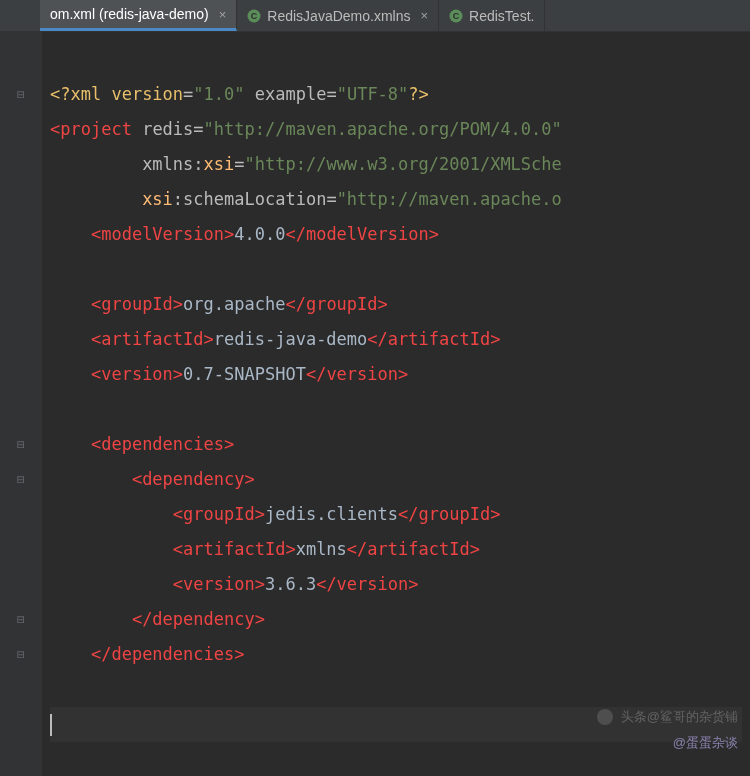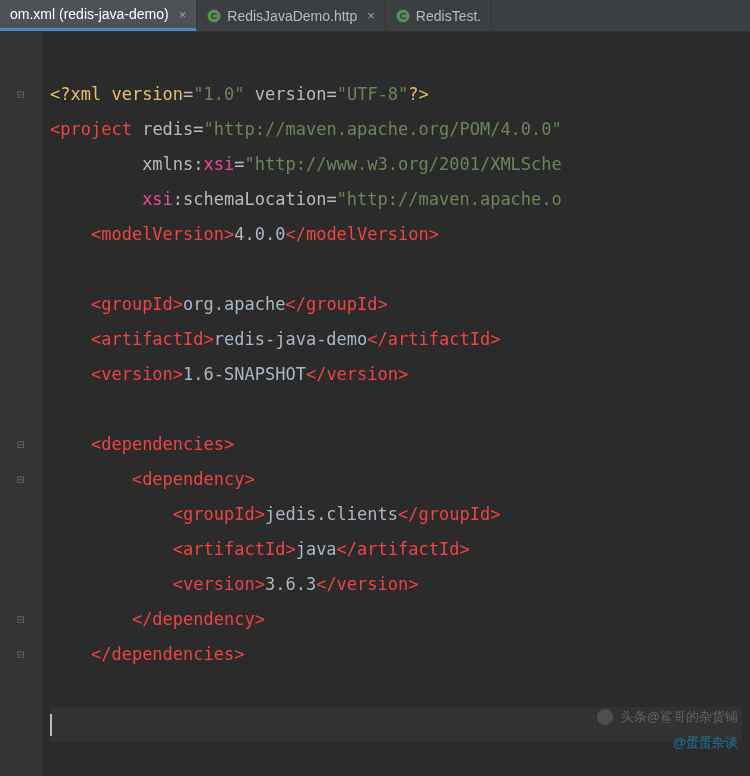--- a/index.html
+++ b/index.html
@@ -26,20 +26,21 @@
     color: #bbbbbb;
     font-size: 14px;
     font-family: -apple-system, "Segoe UI", sans-serif;
     border-right: 1px solid #323232;
     cursor: pointer;
   }
   .tab.active {
     background: #4e5254;
     border-bottom: 3px solid #4a88c7;
     color: #ffffff;
+    margin-left: 40px;
   }
   .tab .close {
     color: #a0a0a0;
     font-size: 13px;
     margin-left: 4px;
   }
   .tab-icon {
     width: 14px;
     height: 14px;
     display: inline-flex;
@@ -66,40 +67,40 @@
   }
   .code {
     padding: 10px 8px;
     line-height: 35px;
     white-space: pre;
     flex: 1;
     overflow: hidden;
   }
   .tag { color: #ef4444; }
   .attr { color: #bababa; }
-  .ns { color: #ec4899; }
+  .ns { color: #fdba74; }
   .string { color: #6a8759; }
   .text { color: #a9b7c6; text-align: right; }
   .pi { color: #e8bf6a; }
   .caret-line {
     background: #323232;
     display: inline-block;
     width: 100%;
   }
   .caret {
     border-left: 2px solid #bbbbbb;
     display: inline-block;
     height: 22px;
     vertical-align: middle;
   }
   .watermark {
     position: absolute;
     right: 12px;
     bottom: 24px;
-    color: #0ea5e9;
+    color: #c4b5fd;
     font-size: 13px;
     font-family: sans-serif;
     opacity: 0.6;
     display: flex;
     align-items: center;
     gap: 4px;
   }
   .watermark2 {
     position: absolute;
     right: 12px;
@@ -129,21 +130,21 @@
     <span>om.xml (redis-java-demo)</span>
     <span class="close">×</span>
   </div>
   <div class="tab">
     <span class="tab-icon">
       <svg width="14" height="14" viewBox="0 0 14 14">
           <circle cx="7" cy="7" r="6.5" fill="#5b8d5b"></circle>
           <text x="7" y="10" font-size="9" text-anchor="middle" fill="#2b2b2b" font-family="sans-serif" font-weight="bold">C</text>
         </svg>
     </span>
-    <span>RedisJavaDemo.http</span>
+    <span>RedisJavaDemo.xmlns</span>
     <span class="close">×</span>
   </div>
   <div class="tab">
     <span class="tab-icon">
       <svg width="14" height="14" viewBox="0 0 14 14">
           <circle cx="7" cy="7" r="6.5" fill="#5b8d5b"></circle>
           <text x="7" y="10" font-size="9" text-anchor="middle" fill="#2b2b2b" font-family="sans-serif" font-weight="bold">C</text>
         </svg>
     </span>
     <span>RedisTest.</span>
@@ -165,34 +166,34 @@
       <div class="fold"></div>
     <div class="fold">⊟</div>
     <div class="fold">⊟</div>
     <div class="fold"></div>
       <div class="fold"></div>
       <div class="fold"></div>
     <div class="fold">⊟</div>
     <div class="fold">⊟</div>
   </div>
   <div class="code">
-<span class="pi">&lt;?</span><span class="pi">xml version</span><span class="attr">=</span><span class="string">"1.0"</span> <span class="attr">version</span><span class="attr">=</span><span class="string">"UTF-8"</span><span class="pi">?&gt;</span>
+<span class="pi">&lt;?</span><span class="pi">xml version</span><span class="attr">=</span><span class="string">"1.0"</span> <span class="attr">example</span><span class="attr">=</span><span class="string">"UTF-8"</span><span class="pi">?&gt;</span>
 <span class="tag">&lt;project</span> <span class="attr">redis</span><span class="attr">=</span><span class="string">"http://maven.apache.org/POM/4.0.0"</span>
          <span class="attr">xmlns:</span><span class="ns">xsi</span><span class="attr">=</span><span class="string">"http://www.w3.org/2001/XMLSche</span>
          <span class="ns">xsi</span><span class="attr">:schemaLocation</span><span class="attr">=</span><span class="string">"http://maven.apache.o</span>
     <span class="tag">&lt;modelVersion&gt;</span><span class="text">4.0.0</span><span class="tag">&lt;/modelVersion&gt;</span>
 
     <span class="tag">&lt;groupId&gt;</span><span class="text">org.apache</span><span class="tag">&lt;/groupId&gt;</span>
     <span class="tag">&lt;artifactId&gt;</span><span class="text">redis-java-demo</span><span class="tag">&lt;/artifactId&gt;</span>
-    <span class="tag">&lt;version&gt;</span><span class="text">1.6-SNAPSHOT</span><span class="tag">&lt;/version&gt;</span>
+    <span class="tag">&lt;version&gt;</span><span class="text">0.7-SNAPSHOT</span><span class="tag">&lt;/version&gt;</span>
 
     <span class="tag">&lt;dependencies&gt;</span>
         <span class="tag">&lt;dependency&gt;</span>
             <span class="tag">&lt;groupId&gt;</span><span class="text">jedis.clients</span><span class="tag">&lt;/groupId&gt;</span>
-            <span class="tag">&lt;artifactId&gt;</span><span class="text">java</span><span class="tag">&lt;/artifactId&gt;</span>
+            <span class="tag">&lt;artifactId&gt;</span><span class="text">xmlns</span><span class="tag">&lt;/artifactId&gt;</span>
             <span class="tag">&lt;version&gt;</span><span class="text">3.6.3</span><span class="tag">&lt;/version&gt;</span>
         <span class="tag">&lt;/dependency&gt;</span>
     <span class="tag">&lt;/dependencies&gt;</span>
 
 <span class="caret-line"><span class="caret"></span></span>
   </div>
 </div>
 
 <div class="watermark2">
   <span class="wm-icon"></span>

